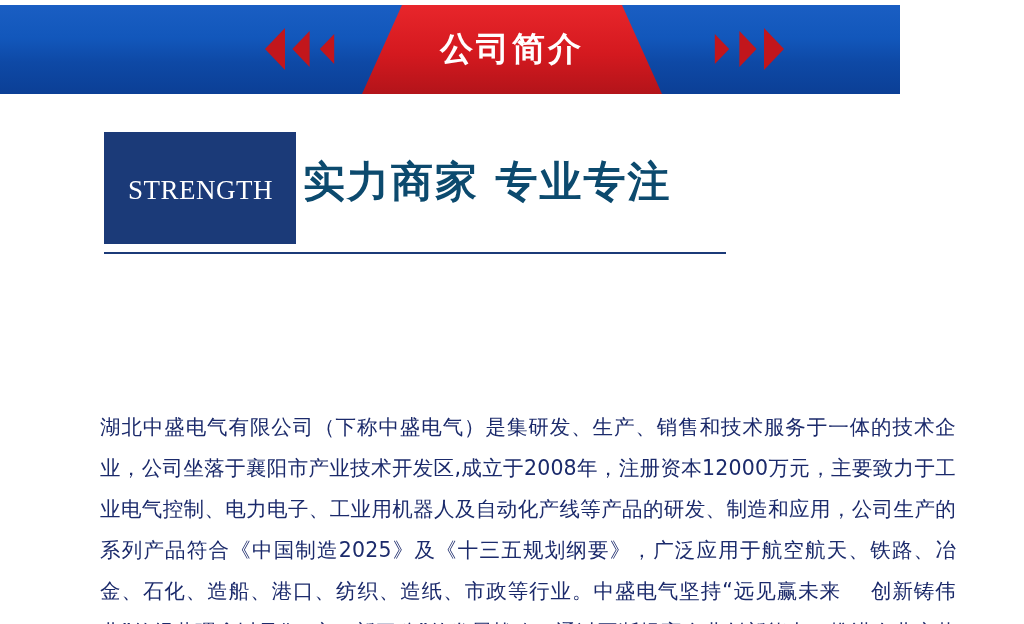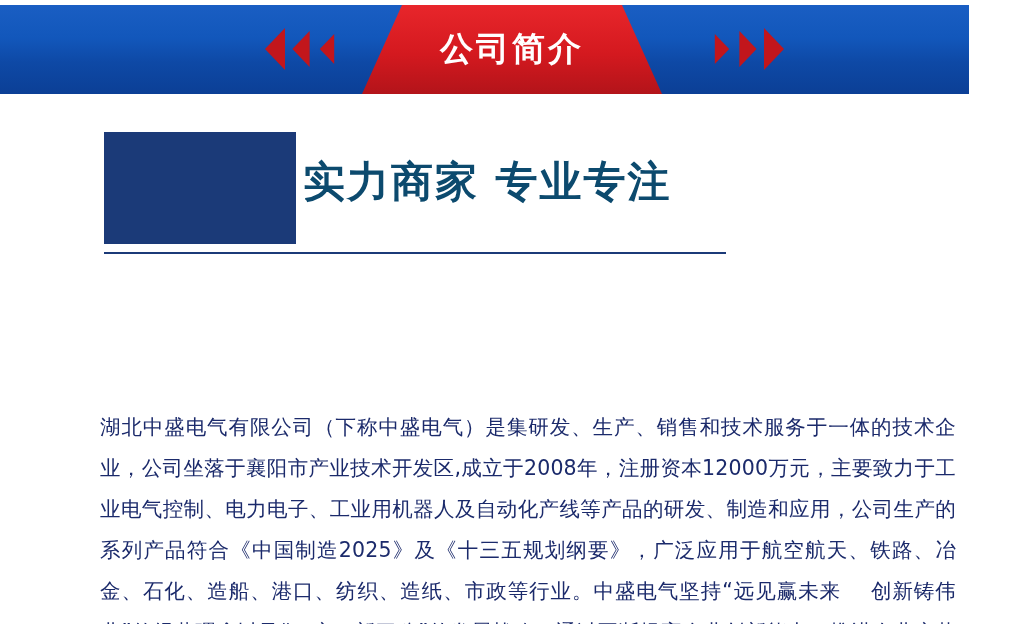--- a/index.html
+++ b/index.html
@@ -10,21 +10,21 @@
   body {
     width: 1024px;
     height: 624px;
     font-family: "Liberation Sans", sans-serif;
     overflow: hidden;
   }
 
   
   .banner {
     position: relative;
-    width: 969px;
+    width: 900px;
     height: 100px;
     background: linear-gradient(to bottom, #1b5fc4 0%, #1257bb 38%, #0e49a6 62%, #0b3d93 100%);
     overflow: hidden;
     text-align: center;
   }
   .banner-edge-top {
     position: absolute;
     left: 0; top: 0;
     width: 1024px; height: 5px;
     background: #ffffff;
@@ -163,18 +163,19 @@
     <span class="chev chev-r sz2"></span>
     <span class="chev chev-r sz3"></span>
   </div>
 
   <div class="banner-edge-bottom"></div>
 </div>
 
 <div class="content">
   <div class="headline-row">
     <div class="strength-box"></div>
+    <div class="strength-text">STRENGTH</div>
     <div class="headline-cn">实力商家  专业专注</div>
     <div class="rule"></div>
   </div>
 
   <div class="paragraph">湖北中盛电气有限公司（下称中盛电气）是集研发、生产、销售和技术服务于一体的技术企业，公司坐落于襄阳市产业技术开发区,成立于2008年，注册资本12000万元，主要致力于工业电气控制、电力电子、工业用机器人及自动化产线等产品的研发、制造和应用，公司生产的系列产品符合《中国制造2025》及《十三五规划纲要》，广泛应用于航空航天、铁路、冶金、石化、造船、港口、纺织、造纸、市政等行业。中盛电气坚持“远见赢未来    创新铸伟业”的经营理念以及“一变二新三稳”的发展战略，通过不断提高企业创新能力、推进企业变革来加快企业发展，锤炼企业可持续发展能力。</div>
 </div>
 
 </body></html>

